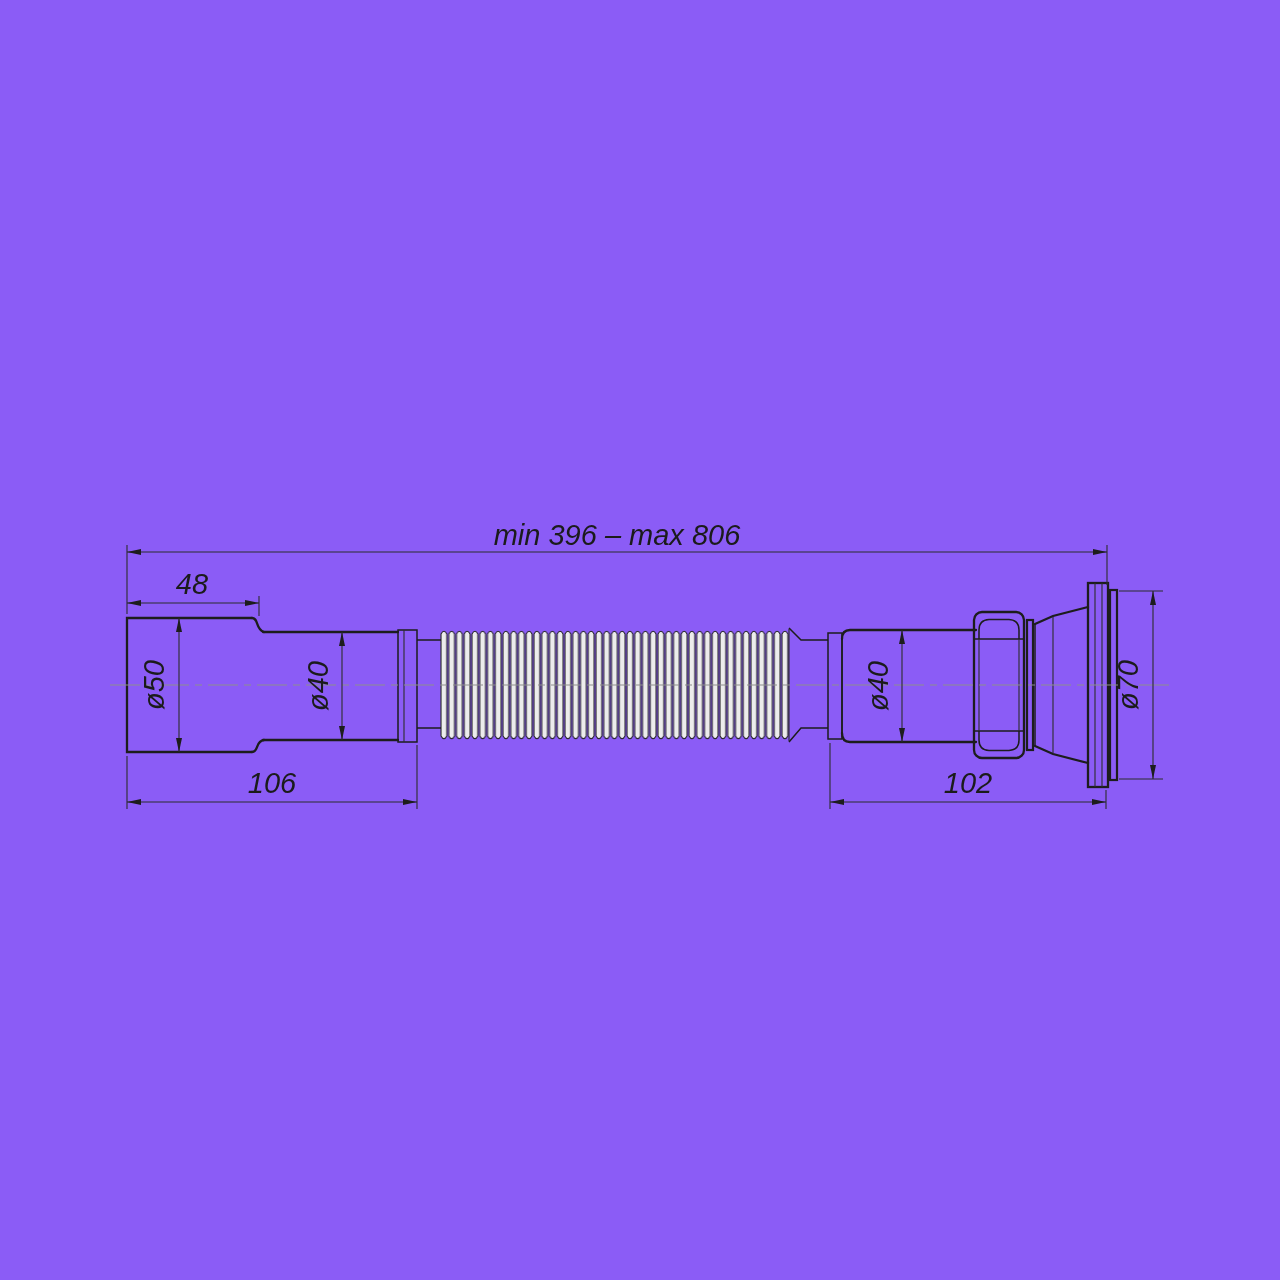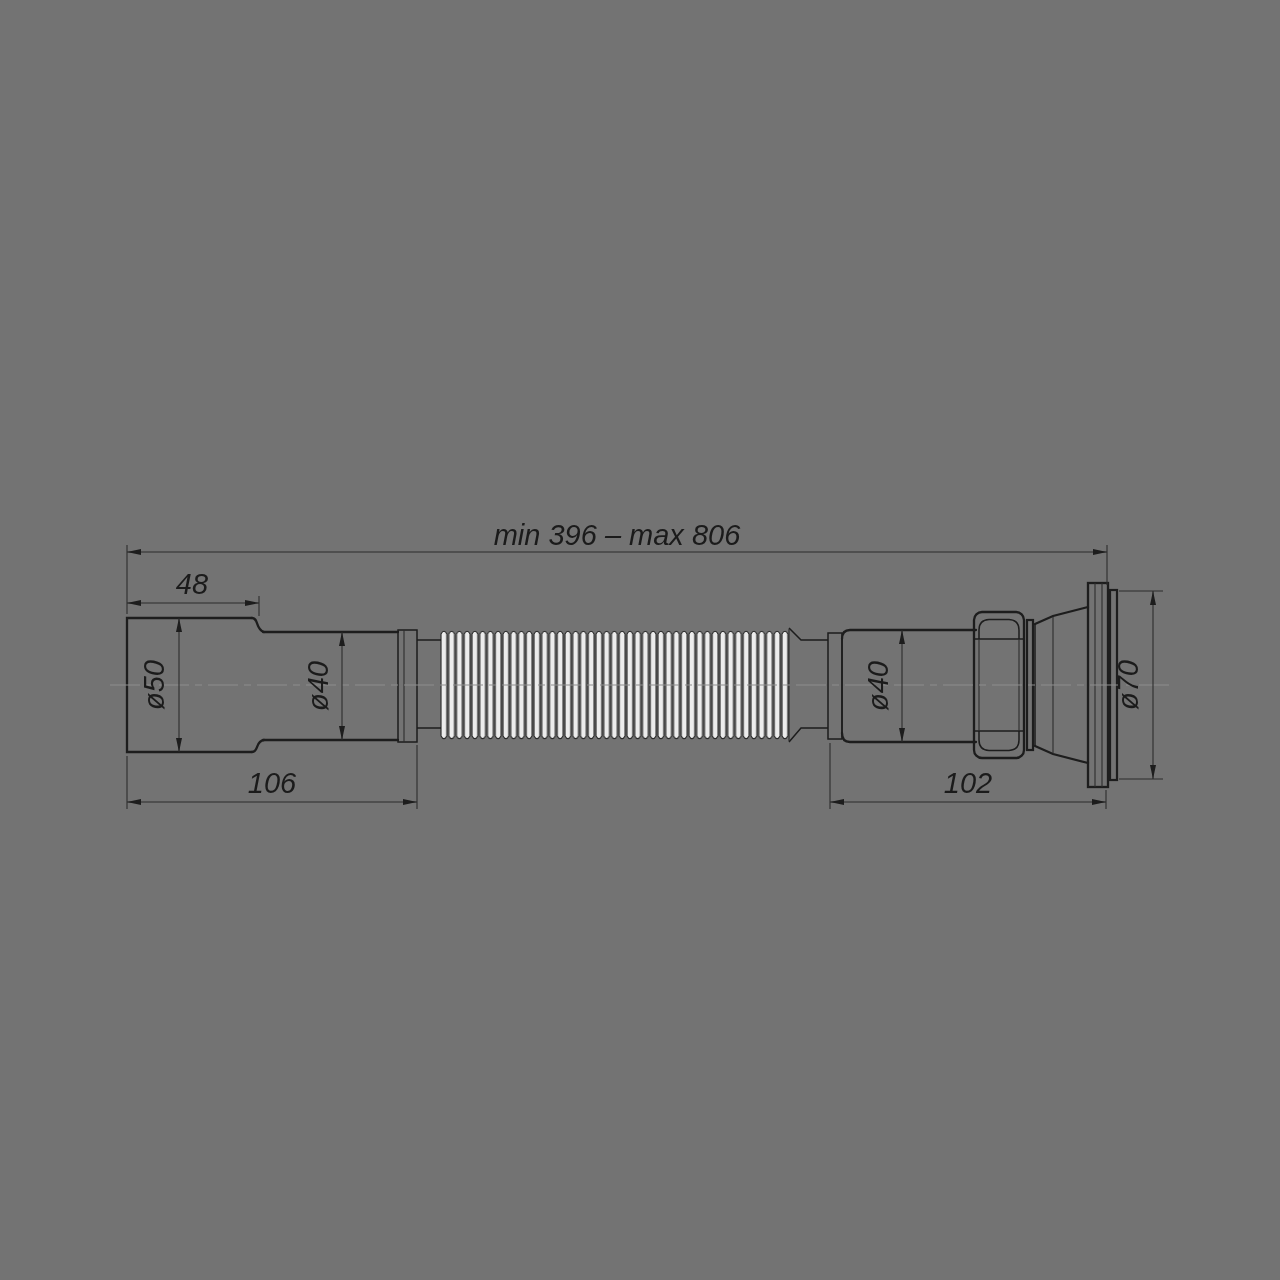--- a/index.html
+++ b/index.html
@@ -1,16 +1,16 @@
 <!DOCTYPE html>
 <html><head>
 <meta charset="utf-8">
 <style>
   html,body{margin:0;padding:0;background:#ffffff;}
-  .page{width:1280px;height:1280px;background:#737373;position:relative;overflow:hidden;text-align:right;}
+  .page{width:1280px;height:1280px;background:#8b5cf6;position:relative;overflow:hidden;text-align:right;}
   svg{display:block;}
   
   .ol{stroke:#1d1d1d;stroke-width:2.3;fill:none;stroke-linecap:round;}
   .md{stroke:#1d1d1d;stroke-width:1.5;fill:none;}
   .tn{stroke:#2c2c2c;stroke-width:1.1;fill:none;}
   .cl{stroke:#8d8d8d;stroke-width:1.1;fill:none;stroke-dasharray:30 6 7 6;}
   .ah{fill:#1d1d1d;stroke:none;}
   .dim-text{font-family:"Liberation Sans",sans-serif;font-style:italic;font-size:29px;fill:#1b1b1b;}
 </style>
 </head>

